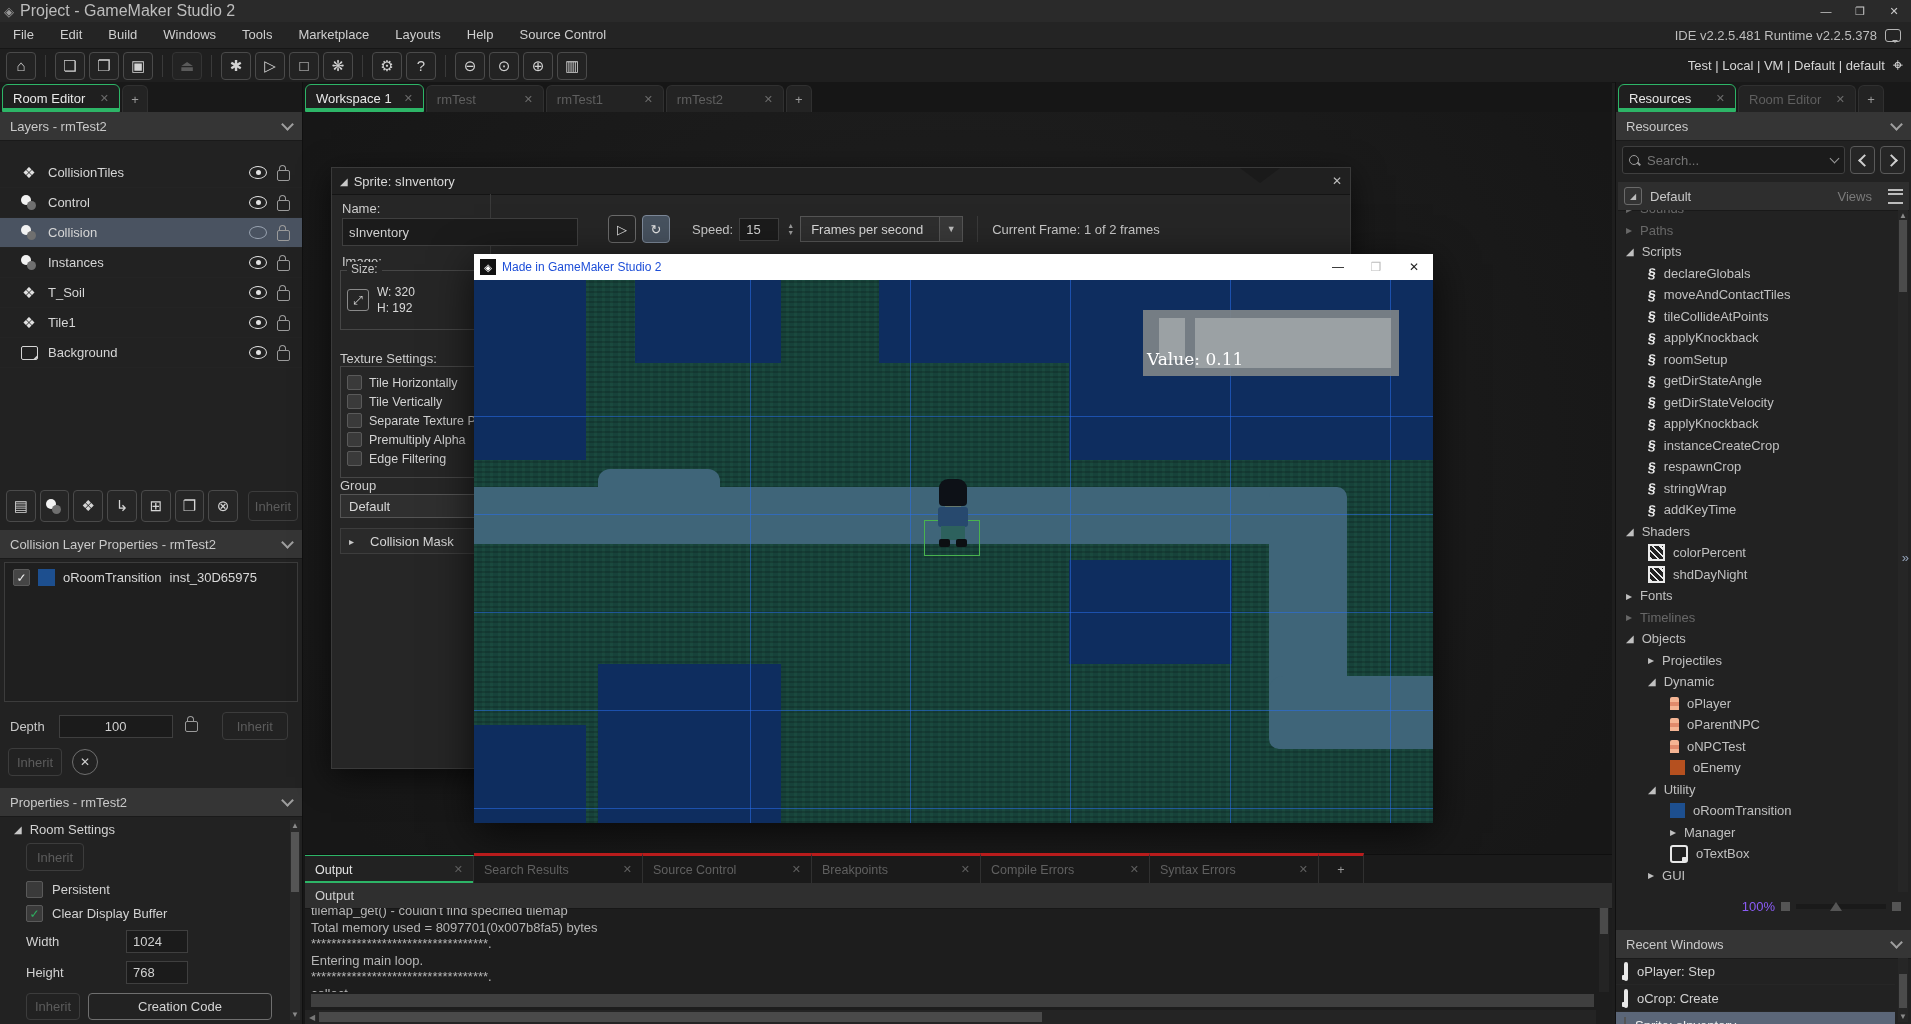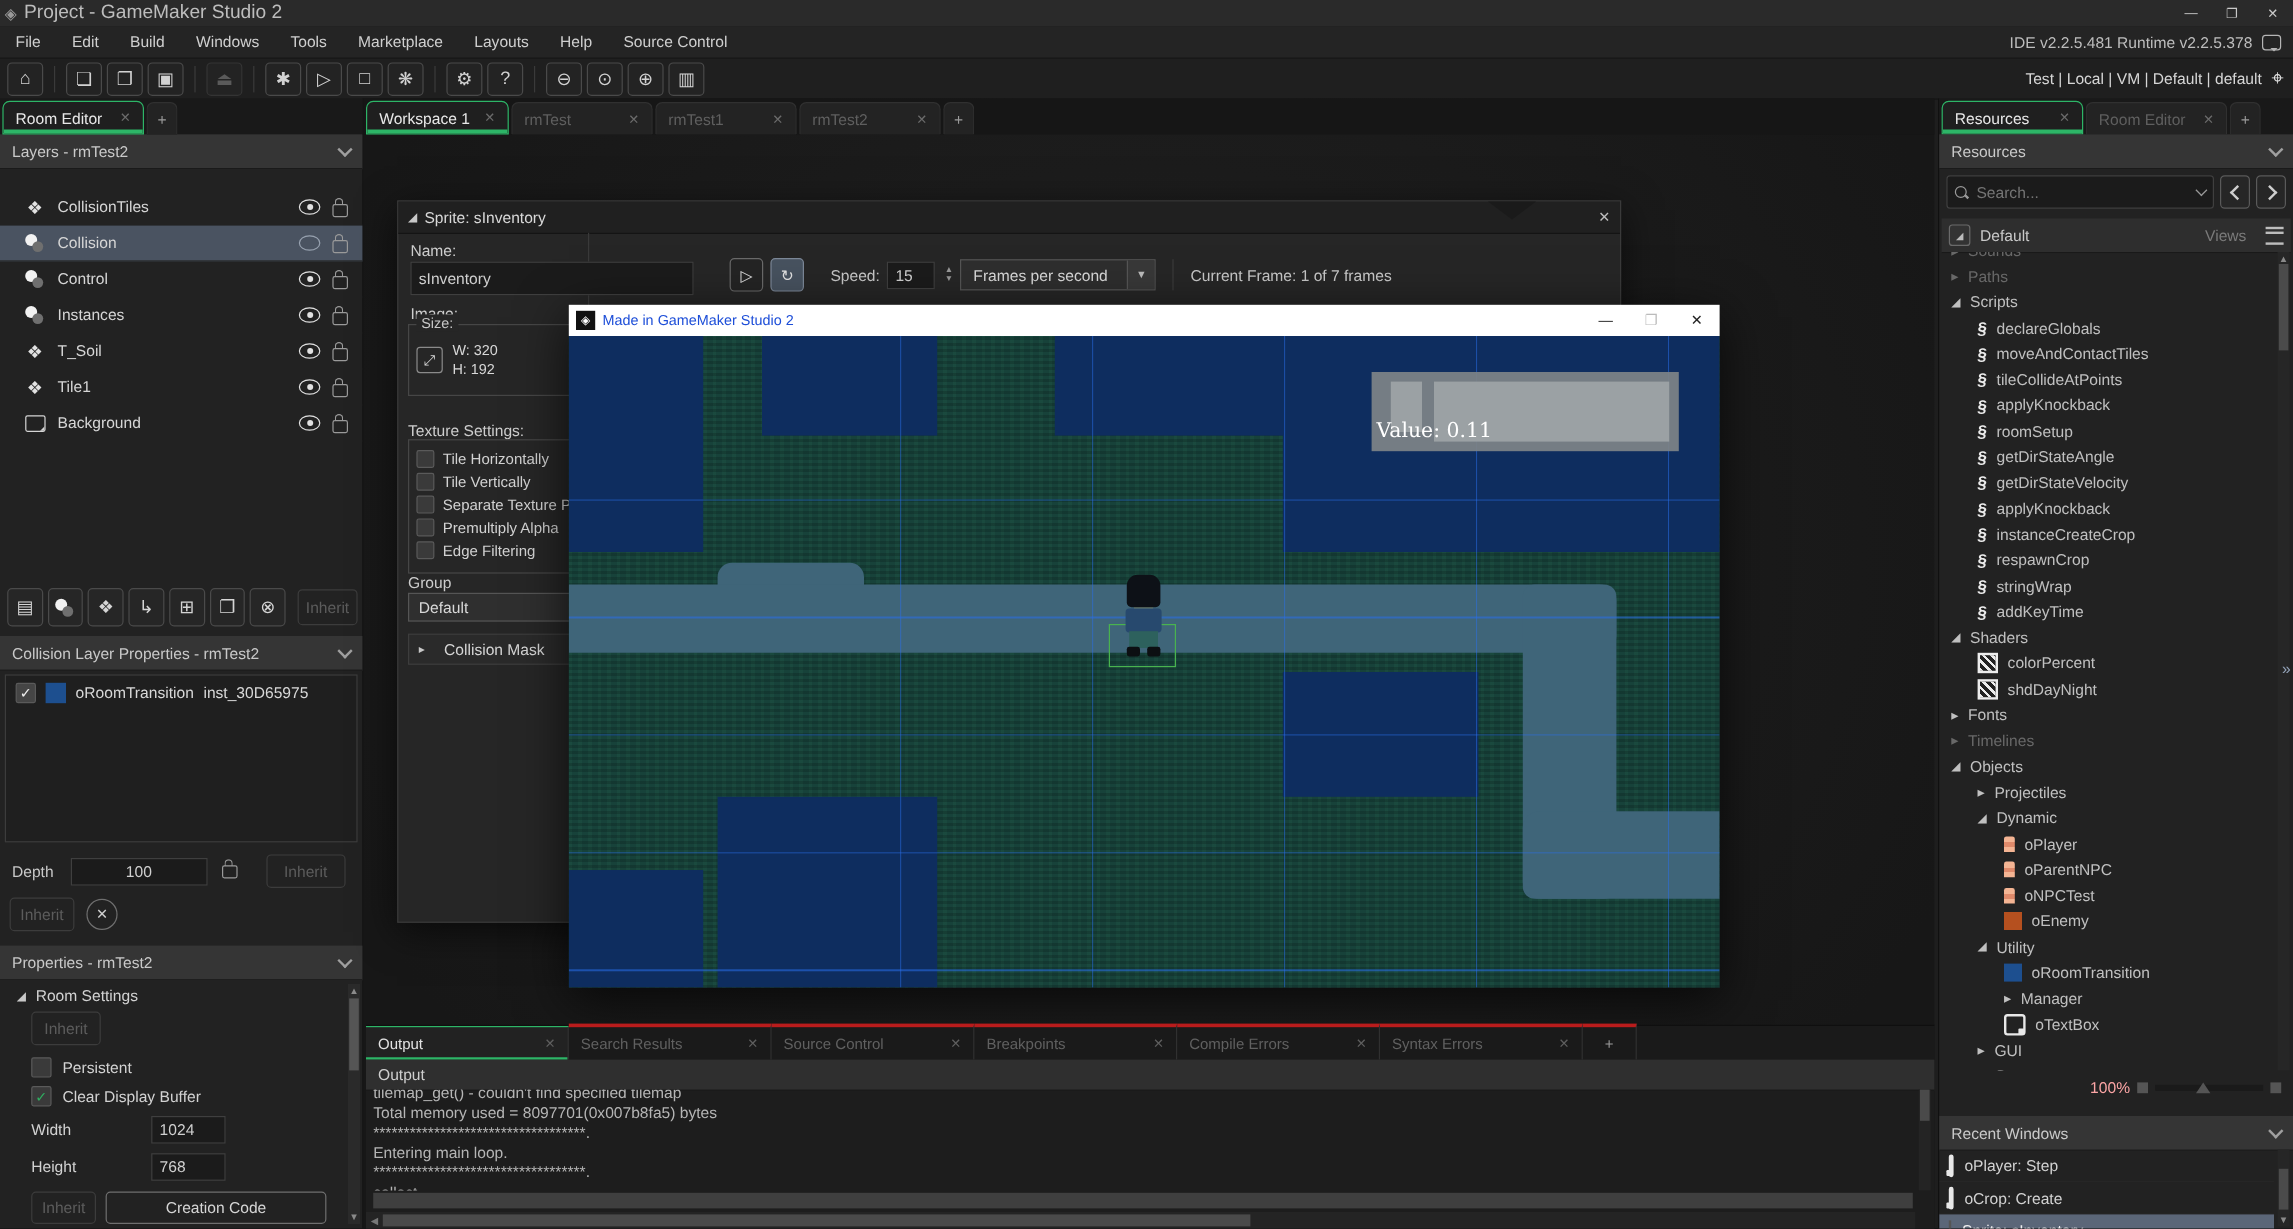--- a/index.html
+++ b/index.html
@@ -181,21 +181,21 @@
   .icon-shader{width:13px;height:13px;border:2px solid #ececec;background:repeating-linear-gradient(45deg,#ececec 0 2px,transparent 2px 5px);}
   .icon-npc{width:9px;height:13px;border-radius:2px 2px 0 0;background:linear-gradient(180deg,#f4b493 0 5px,#e08a6b 5px 9px,#f4b493 9px 13px);}
   .icon-sq{width:15px;height:15px;}
   .icon-page{width:14px;height:14px;border:2px solid #e8e8e8;border-radius:3px;position:relative;background:#222;}
   .icon-page::after{content:"";position:absolute;right:-1px;bottom:-1px;width:5px;height:5px;background:#e8e8e8;border-radius:1px;}
   .icon-sprite{width:16px;height:12px;border:1px solid #555;background:repeating-linear-gradient(0deg,#c98045 0 2px,#8a5420 2px 4px);}
   .tree-scroll{position:absolute;right:3px;top:128px;height:682px;width:10px;background:#262626;}
   .tree-scroll .thumb{position:absolute;left:1px;right:1px;top:10px;height:72px;background:#4b4b4b;}
   .tree-scroll .arr{position:absolute;left:0;right:0;text-align:center;font-size:8px;color:#8a8a8a;}
   .rp-expander{position:absolute;right:2px;top:468px;color:#93a2b8;font-size:13px;}
-  .zoom-row{position:absolute;left:0;right:10px;top:812px;height:24px;display:flex;align-items:center;justify-content:flex-end;gap:6px;color:#fca5a5;}
+  .zoom-row{position:absolute;left:0;right:10px;top:812px;height:24px;display:flex;align-items:center;justify-content:flex-end;gap:6px;color:#8b5cf6;}
   .zoom-track{width:90px;height:5px;background:#1a1a1a;position:relative;}
   .zoom-track .z-thumb{position:absolute;left:34px;top:-2px;width:0;height:0;border-left:6px solid transparent;border-right:6px solid transparent;border-bottom:9px solid #555;}
   .zoom-end{width:9px;height:9px;background:#555;}
   .recent-header{position:absolute;left:0;right:0;top:848px;}
   .recent-list{position:absolute;left:0;right:16px;top:876px;bottom:0;overflow:hidden;}
   .recent-row{height:26px;display:flex;align-items:center;gap:9px;padding-left:8px;color:#d2d2d2;border-bottom:1px solid #262626;}
   .recent-row.selected{background:#5b6678;color:#f0f0f0;}
   .recent-scroll{position:absolute;right:3px;top:876px;bottom:2px;width:10px;background:#262626;}
   .recent-scroll .thumb{position:absolute;left:1px;right:1px;bottom:14px;height:34px;background:#4b4b4b;}
   .recent-scroll .arr{position:absolute;left:0;right:0;text-align:center;font-size:8px;color:#8a8a8a;}
@@ -276,34 +276,34 @@
     </div>
     <div class="layers-list" id="layers-list">
         <div class="layer-row">
           <span class="layer-icon">
             <span class="icon-tile">❖</span>
           </span>
           <span>CollisionTiles</span>
           <span class="layer-eye eye on"></span>
           <span class="lock"></span>
         </div>
+        <div class="layer-row">
+          <span class="layer-icon">
+            <span class="icon-instance"></span>
+          </span>
+          <span>Control</span>
+          <span class="layer-eye eye on"></span>
+          <span class="lock"></span>
+        </div>
         <div class="layer-row selected">
           <span class="layer-icon">
             <span class="icon-instance"></span>
           </span>
           <span>Collision</span>
           <span class="layer-eye eye off"></span>
-          <span class="lock"></span>
-        </div>
-        <div class="layer-row">
-          <span class="layer-icon">
-            <span class="icon-instance"></span>
-          </span>
-          <span>Control</span>
-          <span class="layer-eye eye on"></span>
           <span class="lock"></span>
         </div>
         <div class="layer-row">
           <span class="layer-icon">
             <span class="icon-instance"></span>
           </span>
           <span>Instances</span>
           <span class="layer-eye eye on"></span>
           <span class="lock"></span>
         </div>
@@ -453,21 +453,21 @@
         <input class="field" style="width: 26px;" value="15">
         <span class="spin">
             <span>▲</span>
             <span>▼</span>
           </span>
         <span class="select">
           <span class="sel-text">Frames per second</span>
           <span class="sel-arrow">▼</span>
         </span>
         <span class="sw-ctrl-sep"></span>
-        <span>Current Frame: 1 of 7 frames</span>
+        <span>Current Frame: 1 of 2 frames</span>
       </div>
 
       <div class="sw-image-label sw-label">Image:</div>
       <div class="size-box">
         <span style="position:absolute;top:-9px;left:6px;background:#262626;padding:0 4px;font-size:12px;">Size:</span>
         <span class="expand-ic">⤢</span>
         <span class="size-lines">
           <span style="display:block;"><span>W: 320</span><span class="pxl">px</span></span>
           <span style="display:block;"><span>H: 192</span><span class="pxl">px</span></span>
         </span>

